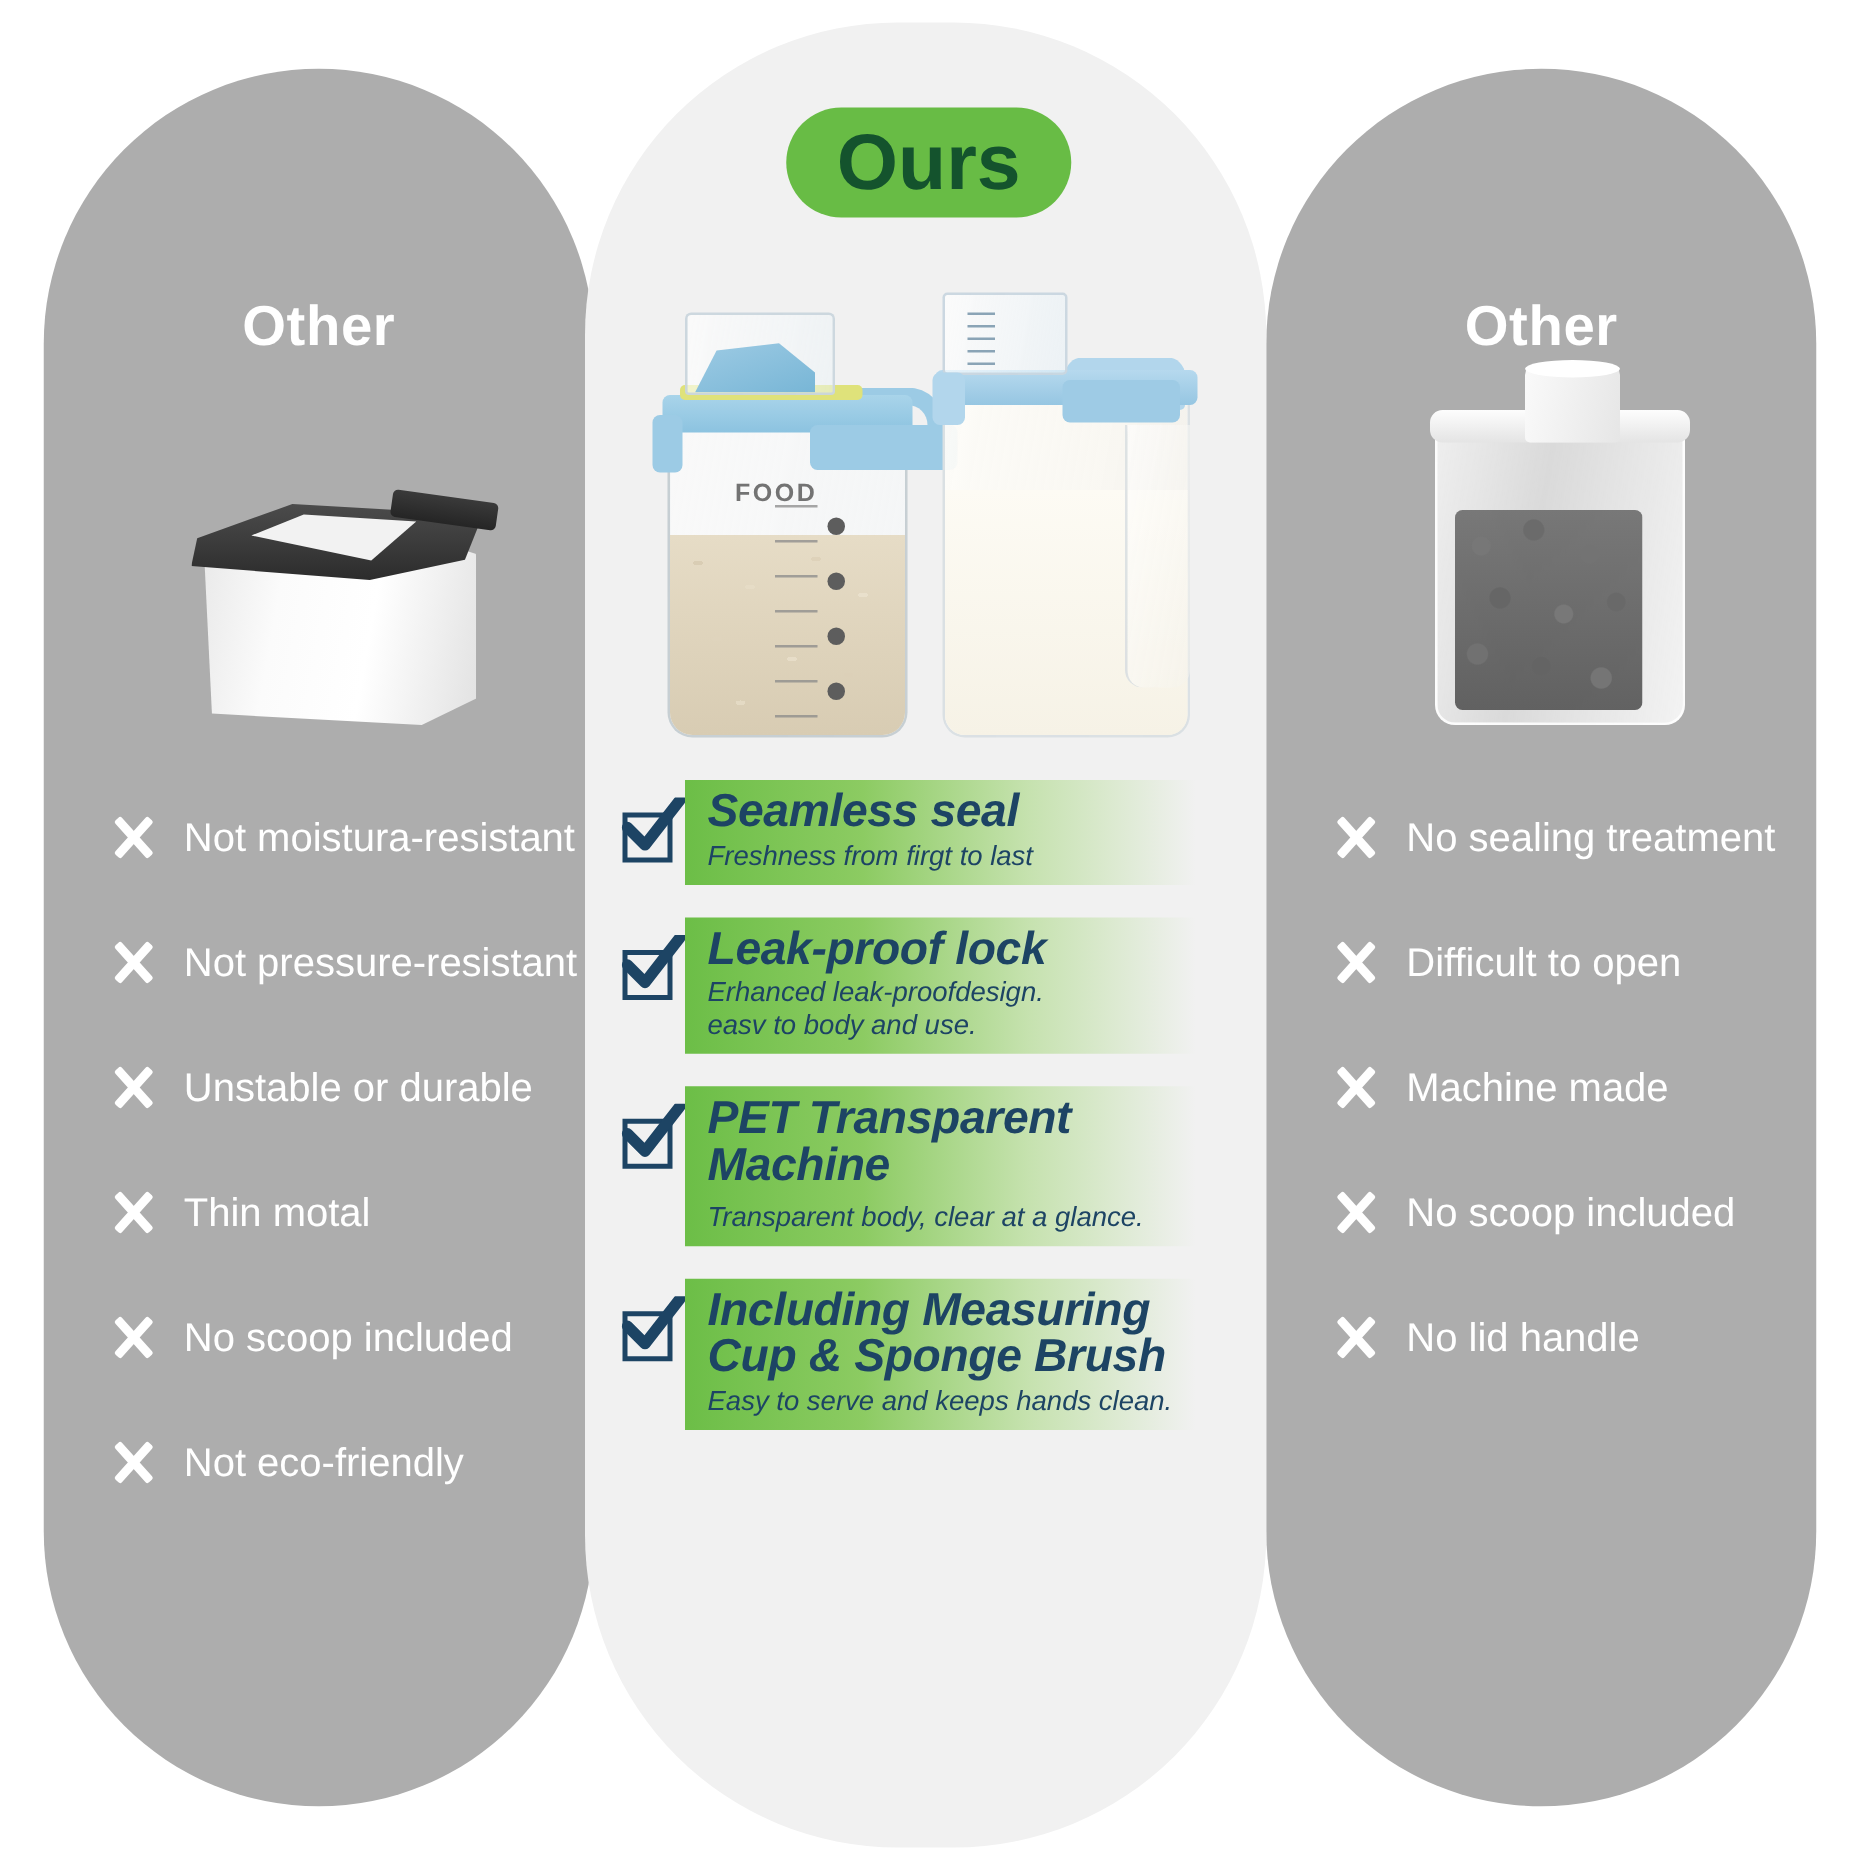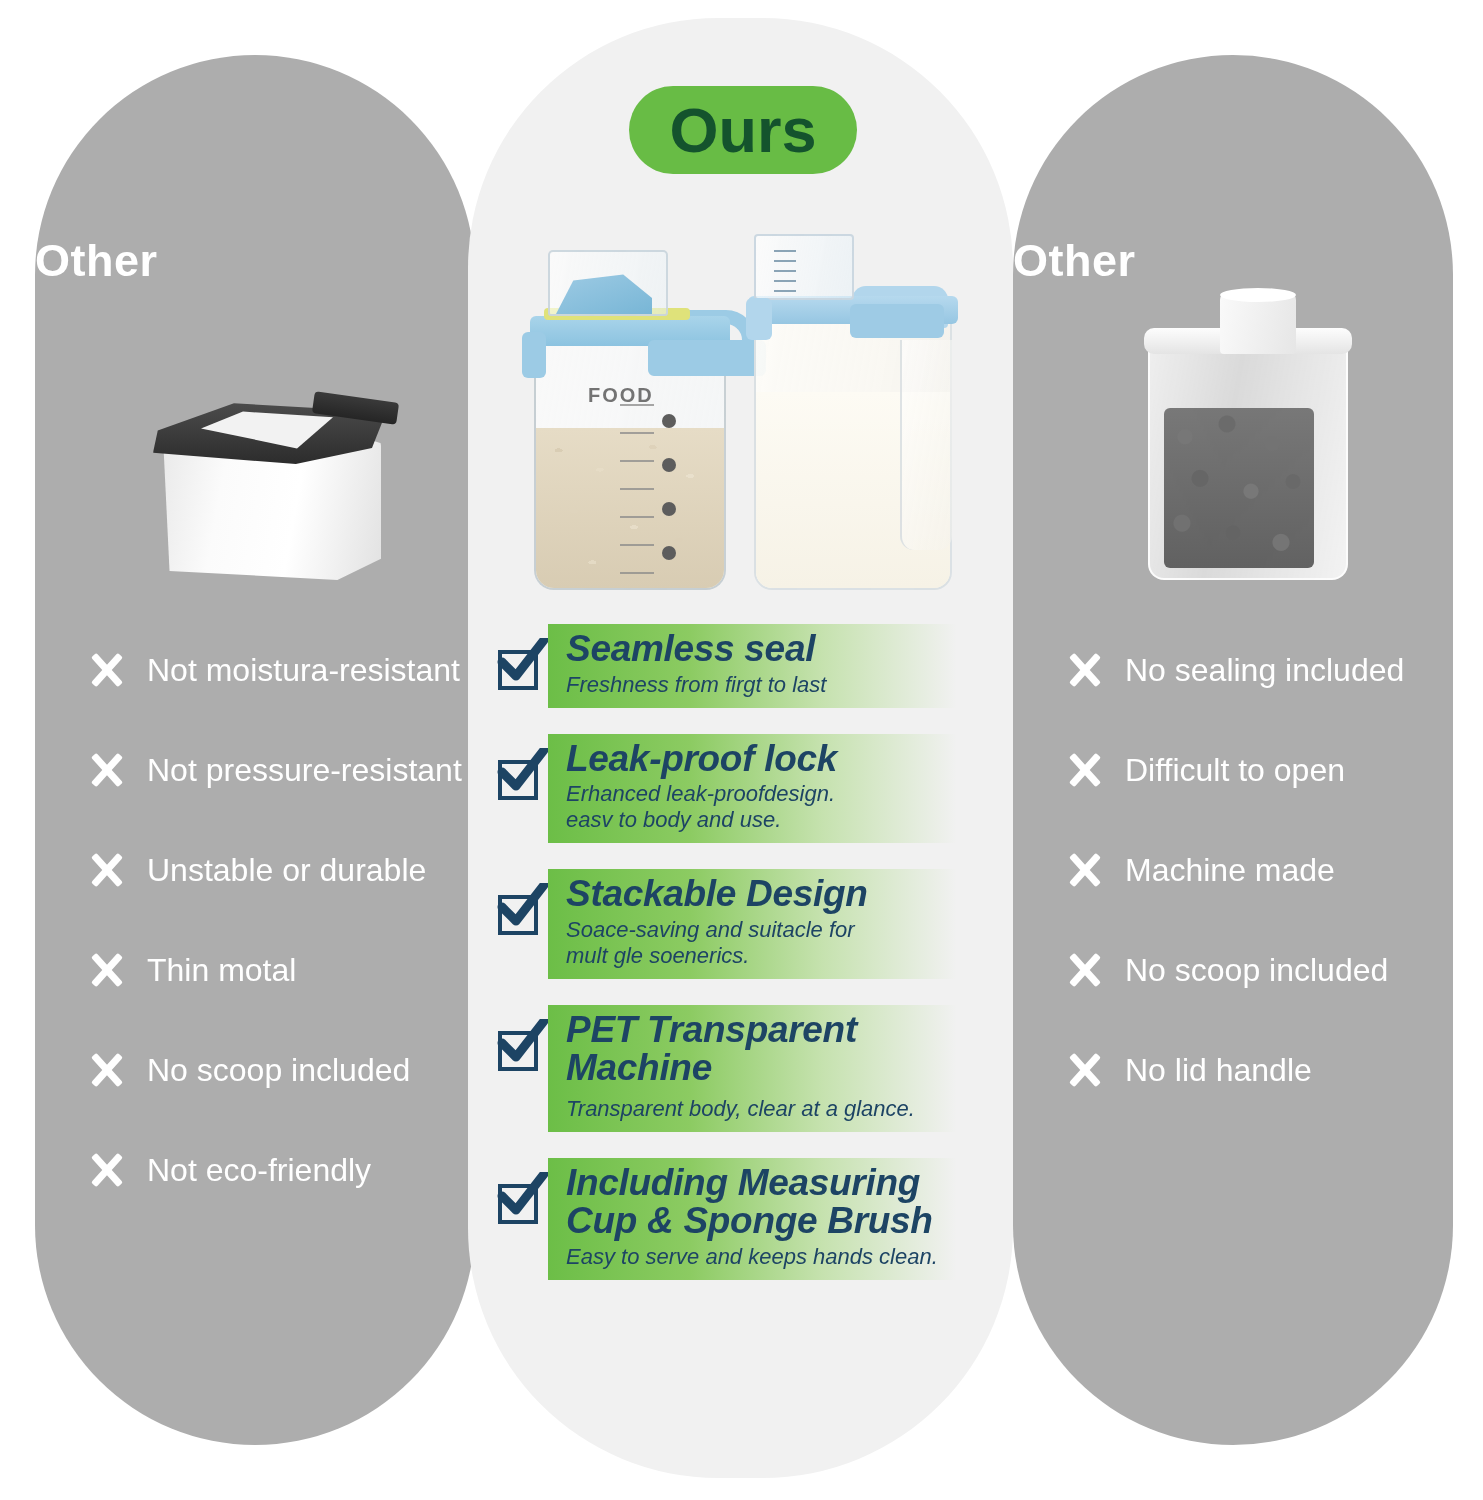--- a/index.html
+++ b/index.html
@@ -8,21 +8,21 @@
 
   .stage{position:absolute;inset:0;}
 
   
   .col{position:absolute;border-radius:250px;}
   .col-left  {left:35px;  top:55px;  width:440px; height:1390px; background:#adadad;}
   .col-right {left:1013px;top:55px;  width:440px; height:1390px; background:#adadad;}
   .col-mid   {left:468px; top:18px;  width:545px; height:1460px; background:#f1f1f1;}
 
   
-  .other-title{position:absolute;width:100%;text-align:left;
+  .other-title{position:absolute;width:100%;text-align:center;
     color:#ffffff;font-size:45px;font-weight:bold;letter-spacing:.5px;}
 
   
   .ours-badge{position:absolute;left:629px;top:86px;width:228px;height:88px;
     background:#68bc45;border-radius:46px;display:flex;align-items:center;
     justify-content:center;}
   .ours-badge span{color:#14532d;font-size:63px;font-weight:bold;line-height:1;}
 
   
   .cons{position:absolute;left:0;width:100%;}
@@ -200,21 +200,21 @@
       </div>
     </div>
   </div>
 
   <div class="col col-right">
     <div class="other-title" style="top:180px;">Other</div>
 
     <div class="cons" style="top:565px;">
       <div class="con-row">
         <span class="x-icon"></span>
-        <span class="con-text">No sealing included</span>
+        <span class="con-text">No sealing treatment</span>
       </div>
       <div class="con-row">
         <span class="x-icon"></span>
         <span class="con-text">Difficult to open</span>
       </div>
       <div class="con-row">
         <span class="x-icon"></span>
         <span class="con-text">Machine made</span>
       </div>
       <div class="con-row">
@@ -311,54 +311,41 @@
             <path d="M6 24 L20 38 L48 2" fill="none" stroke="#1d4464" stroke-width="9" stroke-linecap="round" stroke-linejoin="round"></path>
           </svg>
       </div>
       <div class="feat-body">
         <div class="feat-title">Leak-proof lock</div>
         <div class="feat-sub" style="white-space:pre-line;">Erhanced leak-proofdesign.
 easv to body and use.</div>
       </div>
     </div>
 
+
     <div class="feature">
       <div class="check">
         <div class="check-box"></div>
         <svg class="check-mark" viewBox="0 0 52 48">
             <path d="M6 24 L20 38 L48 2" fill="none" stroke="#1d4464" stroke-width="9" stroke-linecap="round" stroke-linejoin="round"></path>
           </svg>
       </div>
       <div class="feat-body">
-        <div class="feat-title">Stackable Design</div>
-        <div class="feat-sub" style="white-space:pre-line;">Soace-saving and suitacle for
-mult gle soenerics.</div>
+        <div class="feat-title" style="max-width:400px;">PET Transparent Machine</div>
+        <div class="feat-sub" style="margin-top:10px;">Transparent body, clear at a glance.</div>
       </div>
     </div>
 
     <div class="feature">
       <div class="check">
         <div class="check-box"></div>
         <svg class="check-mark" viewBox="0 0 52 48">
             <path d="M6 24 L20 38 L48 2" fill="none" stroke="#1d4464" stroke-width="9" stroke-linecap="round" stroke-linejoin="round"></path>
           </svg>
       </div>
       <div class="feat-body">
-        <div class="feat-title" style="max-width:400px;">PET Transparent Machine</div>
-        <div class="feat-sub" style="margin-top:10px;">Transparent body, clear at a glance.</div>
-      </div>
-    </div>
-
-    <div class="feature">
-      <div class="check">
-        <div class="check-box"></div>
-        <svg class="check-mark" viewBox="0 0 52 48">
-            <path d="M6 24 L20 38 L48 2" fill="none" stroke="#1d4464" stroke-width="9" stroke-linecap="round" stroke-linejoin="round"></path>
-          </svg>
-      </div>
-      <div class="feat-body">
         <div class="feat-title" style="max-width:420px;">Including Measuring Cup &amp; Sponge Brush</div>
         <div class="feat-sub">Easy to serve and keeps hands clean.</div>
       </div>
     </div>
 
   </div>
 </div>
 
 </body></html>

